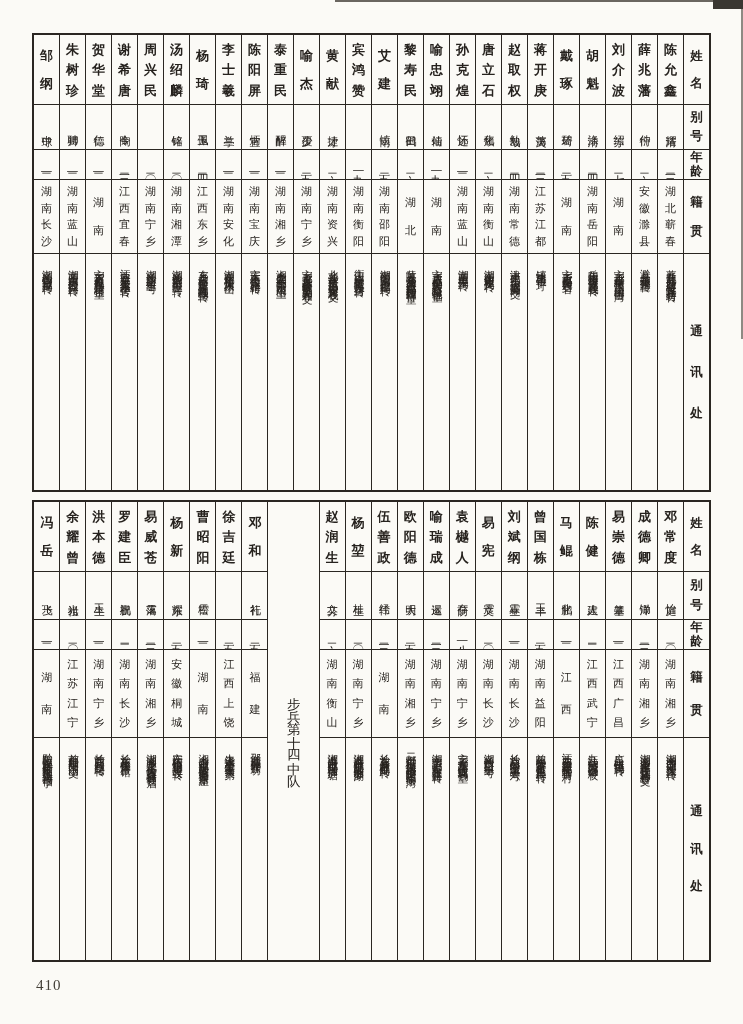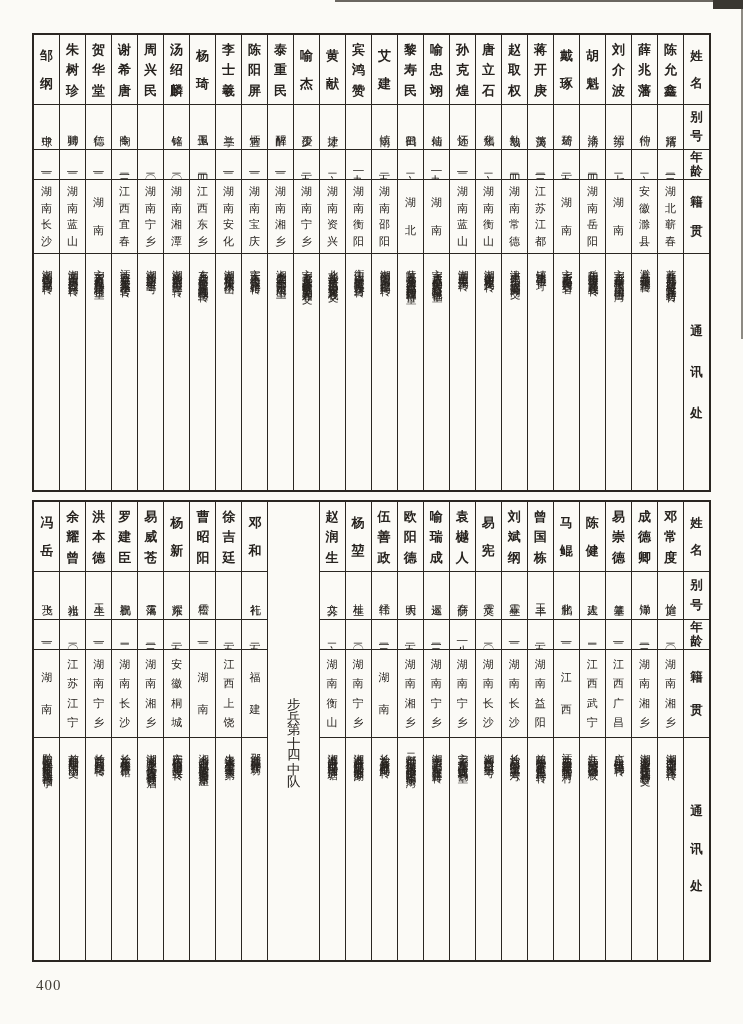--- a/index.html
+++ b/index.html
@@ -1149,14 +1149,14 @@
         <div class="cell origin">
           <span>湖</span>
           <span>南</span>
         </div>
         <div class="cell addr">
           <div class="vtext">黔阳乾溪坪邮务信柜李朝喜转冯伯亨</div>
         </div>
       </div>
     </div>
 
-  <div class="page-number">400</div>
+  <div class="page-number">410</div>
 </div>
 
 </body></html>

